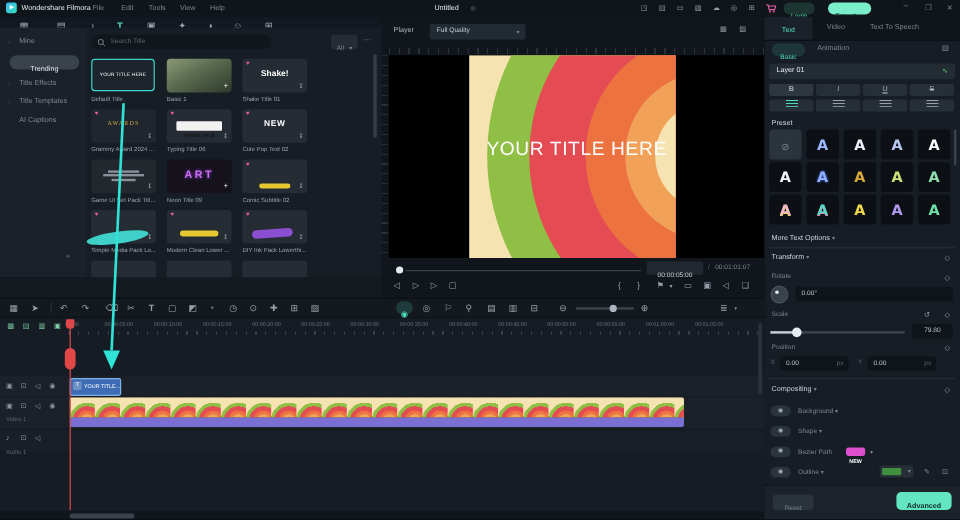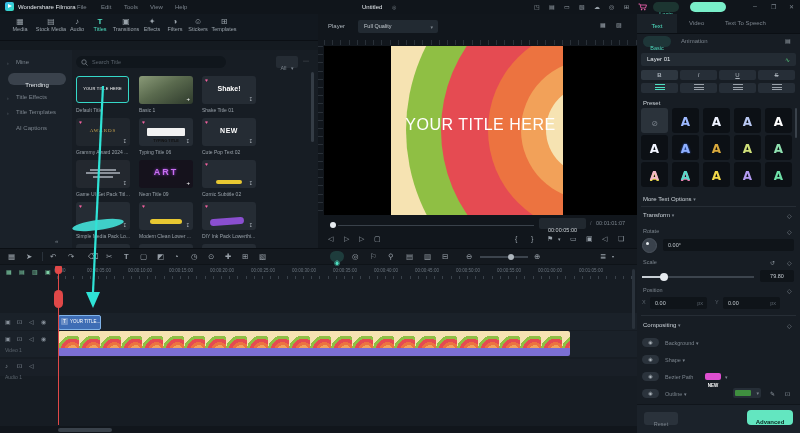--- a/index.html
+++ b/index.html
@@ -120,21 +120,21 @@
     <div class="mtab" style="left:185px;top:4px;">
       <div class="mi">☺</div>
       <div class="ml">Stickers</div>
     </div>
     <div class="mtab" style="left:209px;top:4px;width:30px;">
       <div class="mi">⊞</div>
       <div class="ml">Templates</div>
     </div>
   </div>
 
-  <div class="ab panel" id="leftpanel" style="left:0;top:50px;width:318px;height:208px;overflow:hidden;border-right:1px solid #ef4444;padding-left:20px;">
+  <div class="ab panel" id="leftpanel" style="left:0;top:23px;width:318px;height:208px;overflow:hidden;border-right:1px solid #ef4444;padding-left:20px;">
 
     <div class="ab" style="left:0;top:0;width:72px;height:208px;background:#1a2129;">
       <span class="ab f5 dim2" style="left:7px;top:10px;">›</span>
       <span class="ab f6 dim" style="left:16px;top:9px;">Mine</span>
       <div class="ab" style="left:8px;top:23px;width:58px;height:12px;background:#3a424c;border-radius:6px;text-align:center;">
         <span class="f6 wh" style="line-height:12px;">Trending</span>
       </div>
       <span class="ab f5 dim2" style="left:7px;top:45px;">›</span>
       <span class="ab f6 dim" style="left:16px;top:44px;">Title Effects</span>
       <span class="ab f5 dim2" style="left:7px;top:60px;">›</span>

